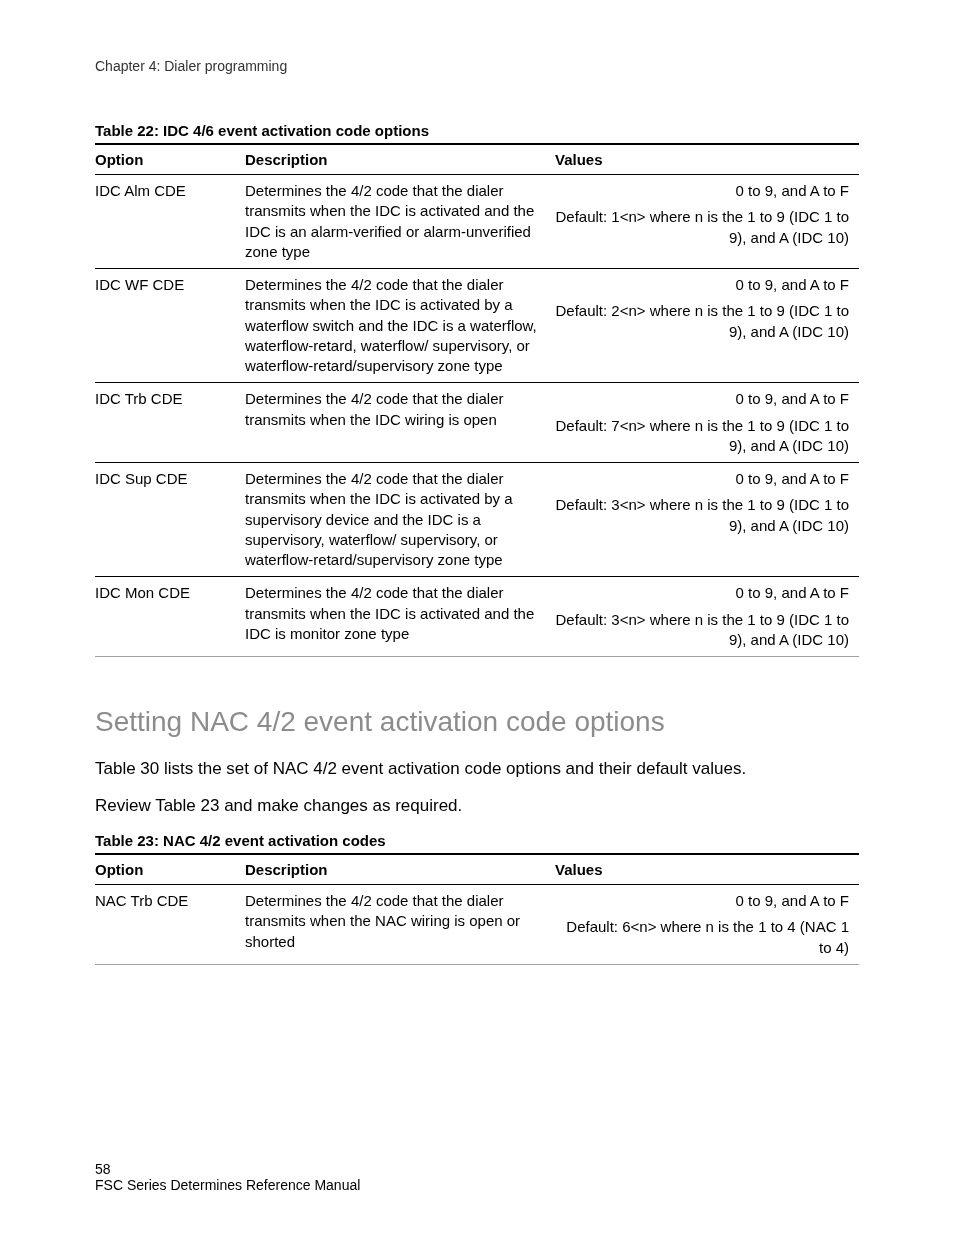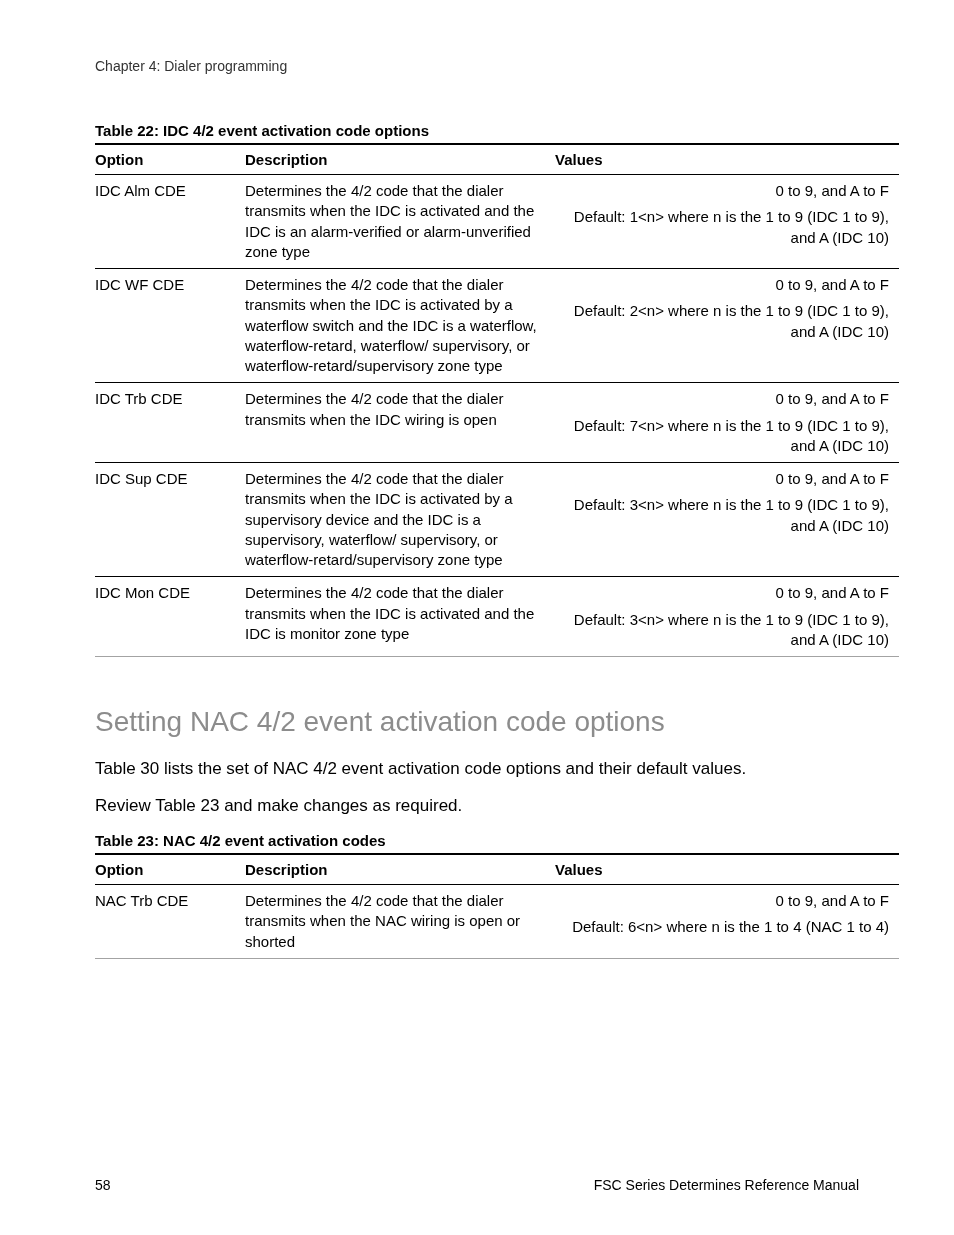--- a/index.html
+++ b/index.html
@@ -6,21 +6,21 @@
     margin: 0;
     padding: 0;
     background: #fff;
     color: #000;
     font-family: Arial, Helvetica, sans-serif;
   }
   .page {
     width: 954px;
     height: 1235px;
     box-sizing: border-box;
-    padding: 58px 55px 0 95px;
+    padding: 58px 95px 0 95px;
     position: relative;
   }
   .chapter-header {
     font-size: 14px;
     color: #333;
     margin-bottom: 48px;
   }
   .table-caption {
     font-size: 15px;
     font-weight: bold;
@@ -74,30 +74,31 @@
     margin: 0 0 14px 0;
   }
   .footer {
     position: absolute;
     left: 95px;
     right: 95px;
     bottom: 42px;
     font-size: 14px;
     display: flex;
     justify-content: space-between;
+    flex-direction: column;
   }
 </style>
 </head>
 <body>
 
 <div class="page">
 
   <div class="chapter-header">Chapter 4: Dialer programming</div>
 
-  <div class="table-caption">Table 22: IDC 4/2 event activation code options</div>
+  <div class="table-caption">Table 22: IDC 4/6 event activation code options</div>
   <table>
     <colgroup>
         <col class="col-option">
         <col class="col-desc">
         <col class="col-values">
       </colgroup>
     <thead>
       <tr>
         <th>Option</th>
         <th>Description</th>

